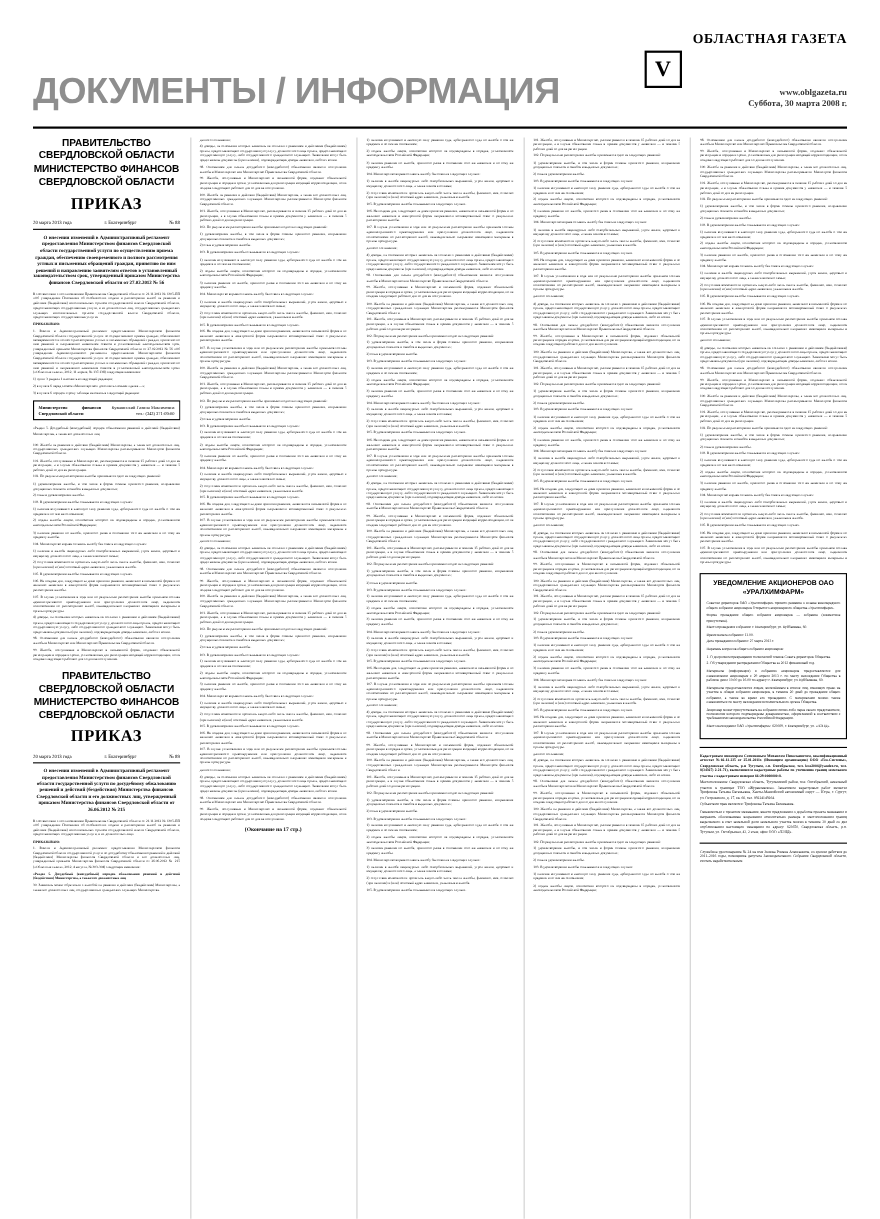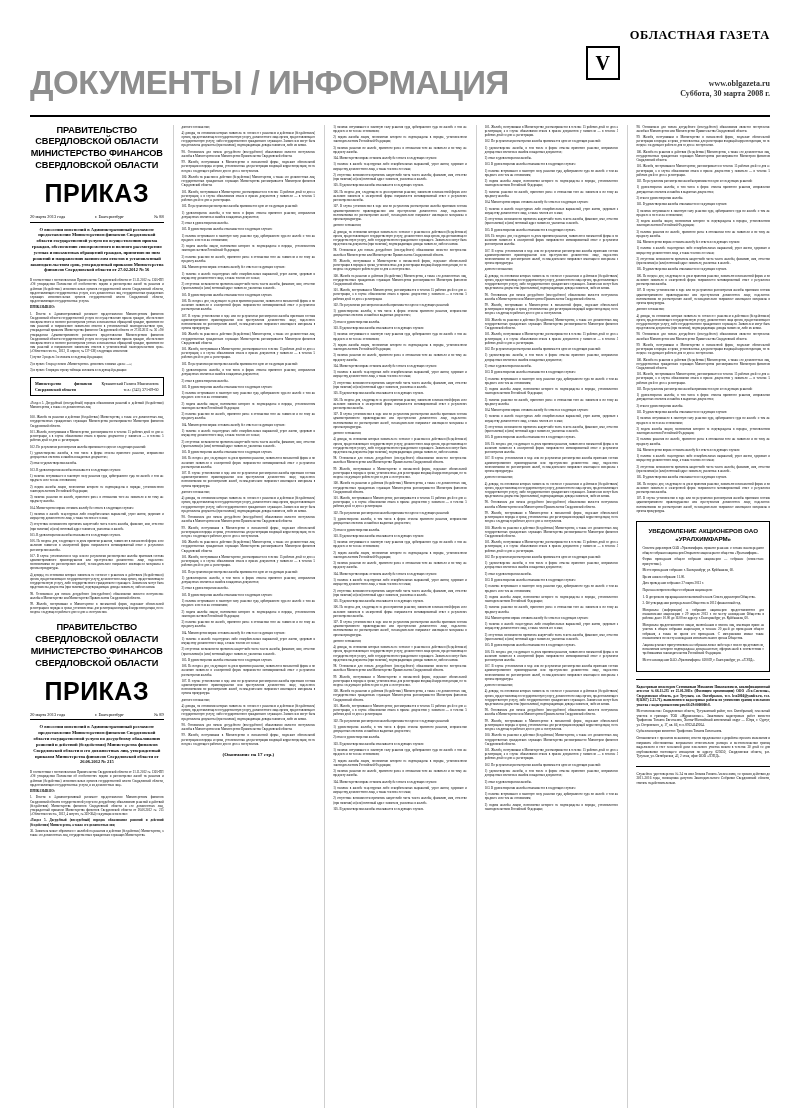--- a/index.html
+++ b/index.html
@@ -81,23 +81,23 @@
     font-family: "Liberation Sans", sans-serif;
     font-weight: bold;
     font-size: 9.2px;
     line-height: 1.28;
     letter-spacing: -0.1px;
     margin-bottom: 4px;
   }
   .doc-head.second { margin-top: 8px; }
   .prikaz {
     text-align: center;
-    font-family: Liberation Sans, sans-serif;
+    font-family: Liberation Serif, serif;
     font-weight: bold;
-    font-size: 25px;
+    font-size: 15px;
     letter-spacing: 0.5px;
     margin: 5px 0 4px 0;
   }
   .meta-row {
     display: flex;
     justify-content: space-between;
     font-size: 4.4px;
     border-bottom: 0.6px solid #000;
     padding-bottom: 2px;
     margin-bottom: 3px;

